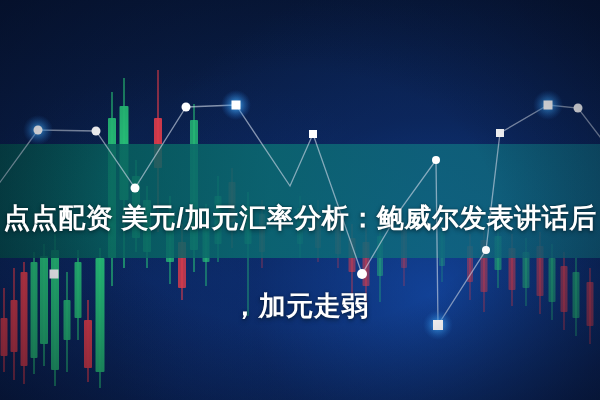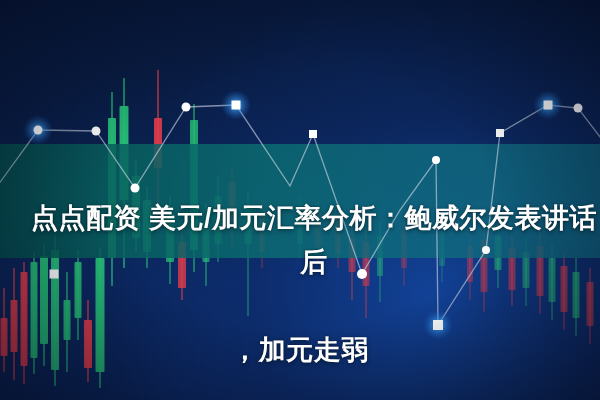--- a/index.html
+++ b/index.html
@@ -39,21 +39,21 @@
     position:absolute;left:0;top:152px;width:600px;
     text-align:center;
     color:#ffffff;
     font-size:27px;
     font-weight:bold;
     line-height:44px;
     letter-spacing:.5px;
     text-shadow:0 2px 4px rgba(0,20,30,.55), 0 0 2px rgba(0,0,0,.45);
     white-space:pre-line;
   }
-  .hl-l1{display:block;padding-left:28px;}
+  .hl-l1{display:block;}
   .hl-l2{display:block;text-align:center;}
 </style>
 </head>
 <body>
 
 <div id="stage">
 
   <div class="bg-base"></div>
 
   <svg class="layer" viewBox="0 0 600 400" preserveAspectRatio="none">

